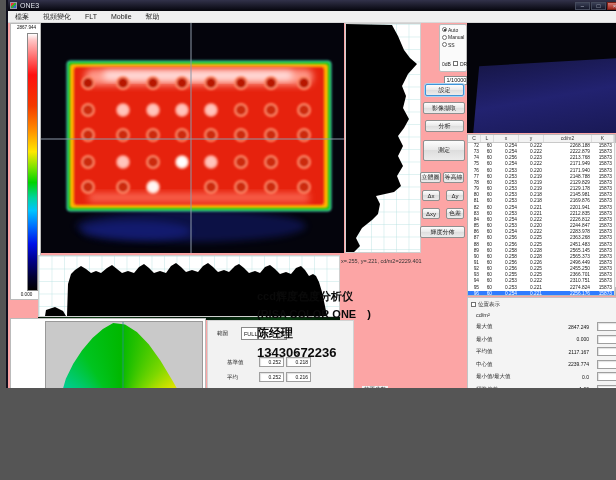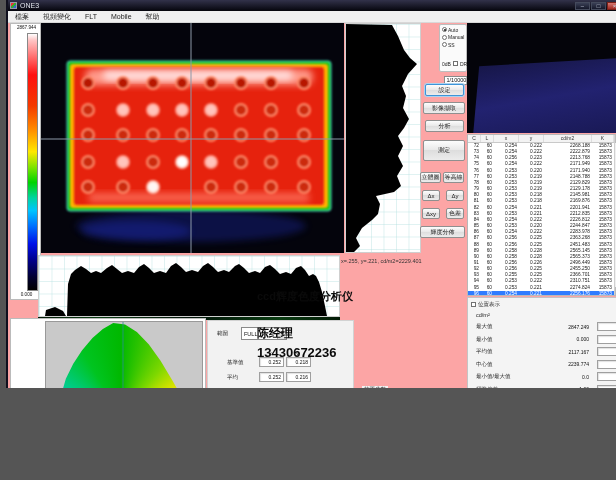--- a/index.html
+++ b/index.html
@@ -640,18 +640,19 @@
     <div class="btn" style="left:8px;top:61px;width:17px;height:12px;">x2</div>
     <div class="btn" style="left:27px;top:61px;width:17px;height:12px;">x4</div>
     <div class="btn" style="left:46px;top:61px;width:17px;height:12px;">x8</div>
     <span class="rg-label" style="left:63px;top:48px;">多重畫面</span>
     <div class="btn" style="left:66px;top:61px;width:12px;height:12px;">M</div>
     <div class="btn" style="left:80px;top:61px;width:12px;height:12px;">S</div>
     <div class="btn" style="left:94px;top:61px;width:12px;height:12px;">D</div>
   </div>
 
   <div class="wm" style="left:249px;top:289px;font-size:11px;">ccd辉度色度分析仪</div>
+  <div class="wm" style="left:249px;top:307px;font-size:11px;">(RISA COLOR ONE　)</div>
   <div class="wm" style="left:249px;top:325px;font-size:12px;">陈经理</div>
   <div class="wm" style="left:249px;top:345px;font-size:13px;">13430672236</div>
   <div class="wm blue" style="left:214px;top:401px;font-size:13.5px;">深圳市跃创达科技有限公司</div>
 
   <div class="bottomborder"></div>
 </div>
 
 </body></html>

